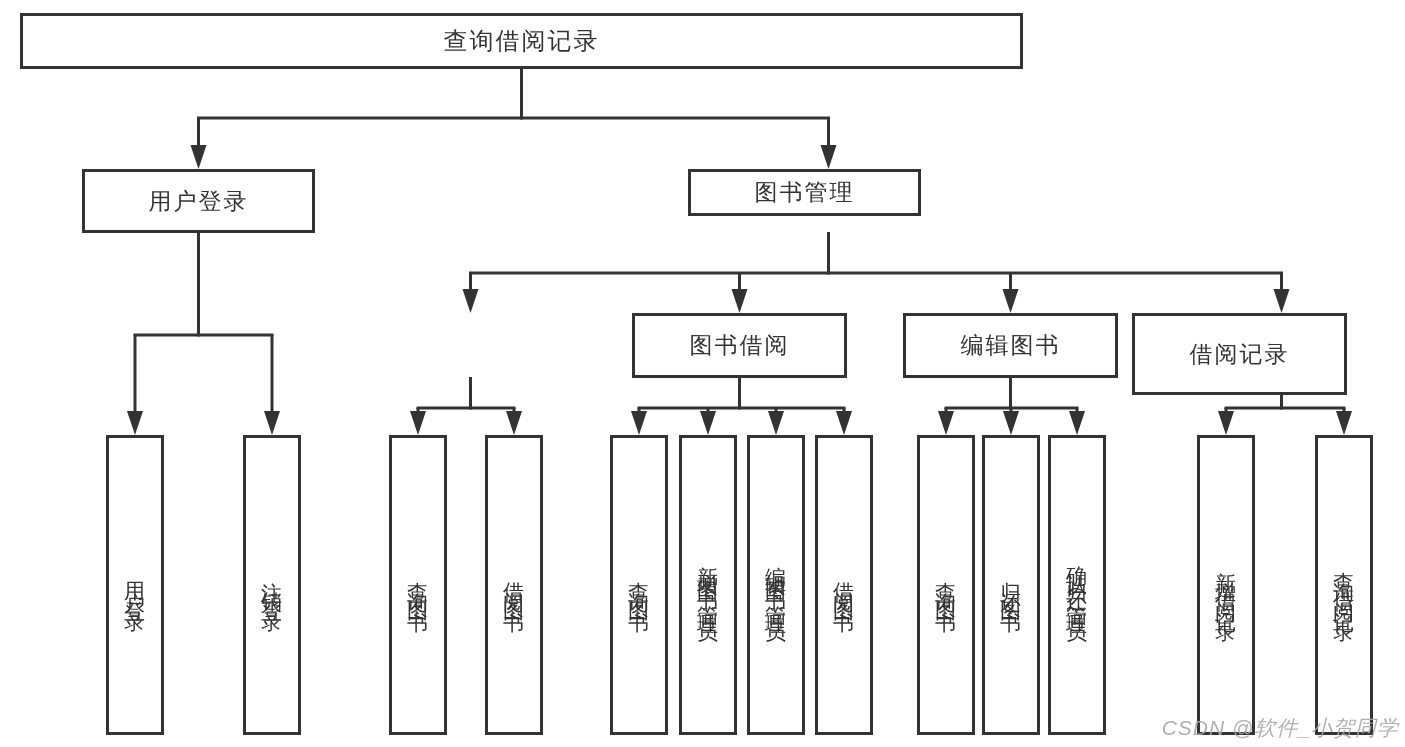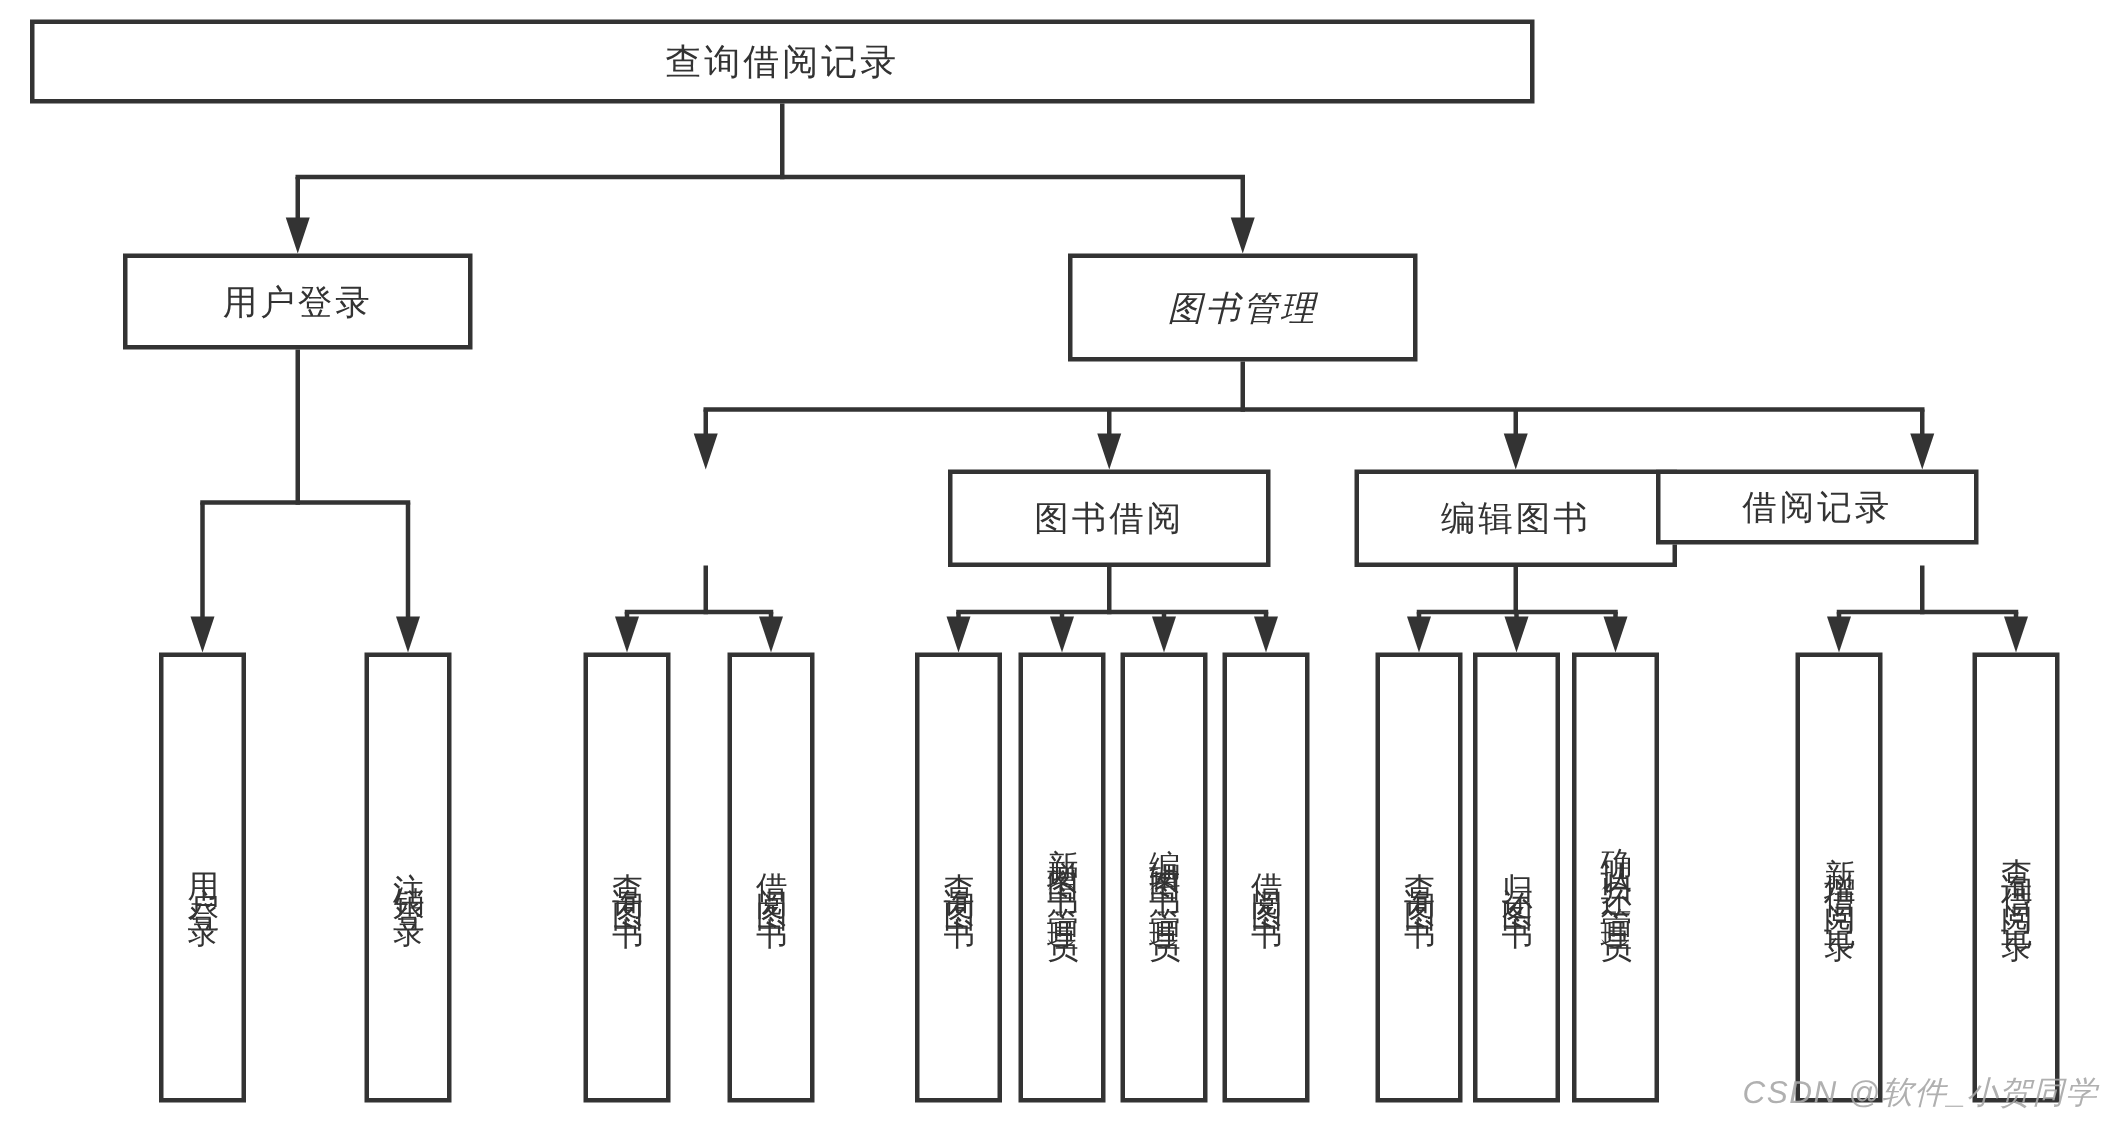--- a/index.html
+++ b/index.html
@@ -95,25 +95,25 @@
       <polygon points="1003,411 1019,411 1011,435"></polygon>
       <polygon points="1069,411 1085,411 1077,435"></polygon>
       <polygon points="1218,411 1234,411 1226,435"></polygon>
       <polygon points="1336,411 1352,411 1344,435"></polygon>
     </g>
   </svg>
 
   <div class="box h-box root-box" style="left:20px;top:13px;width:1003px;height:56px;">查询借阅记录</div>
 
   <div class="box h-box" style="left:82px;top:169px;width:233px;height:64px;">用户登录</div>
-  <div class="box h-box" style="left:712px;top:169px;width:233px;height:72px;font-style:italic;">图书管理</div>
+  <div class="box h-box" style="left:688px;top:169px;width:233px;height:47px;">图书管理</div>
 
   <div class="box h-box" style="left:632px;top:313px;width:215px;height:65px;text-align:center;">图书借阅</div>
   <div class="box h-box" style="left:903px;top:313px;width:215px;height:65px;">编辑图书</div>
-  <div class="box h-box" style="left:1104px;top:313px;width:215px;height:50px;">借阅记录</div>
+  <div class="box h-box" style="left:1132px;top:313px;width:215px;height:82px;">借阅记录</div>
 
   <div class="box v-box" style="left:106px;top:435px;width:58px;height:300px;">用户登录</div>
   <div class="box v-box" style="left:243px;top:435px;width:58px;height:300px;">注销登录</div>
 
   <div class="box v-box" style="left:389px;top:435px;width:58px;height:300px;">查询图书</div>
   <div class="box v-box" style="left:485px;top:435px;width:58px;height:300px;">借阅图书</div>
 
   <div class="box v-box" style="left:610px;top:435px;width:58px;height:300px;">查询图书</div>
   <div class="box v-box long" style="left:679px;top:435px;width:58px;height:300px;">新增图书（管理员）</div>
   <div class="box v-box long" style="left:747px;top:435px;width:58px;height:300px;">编辑图书（管理员）</div>

